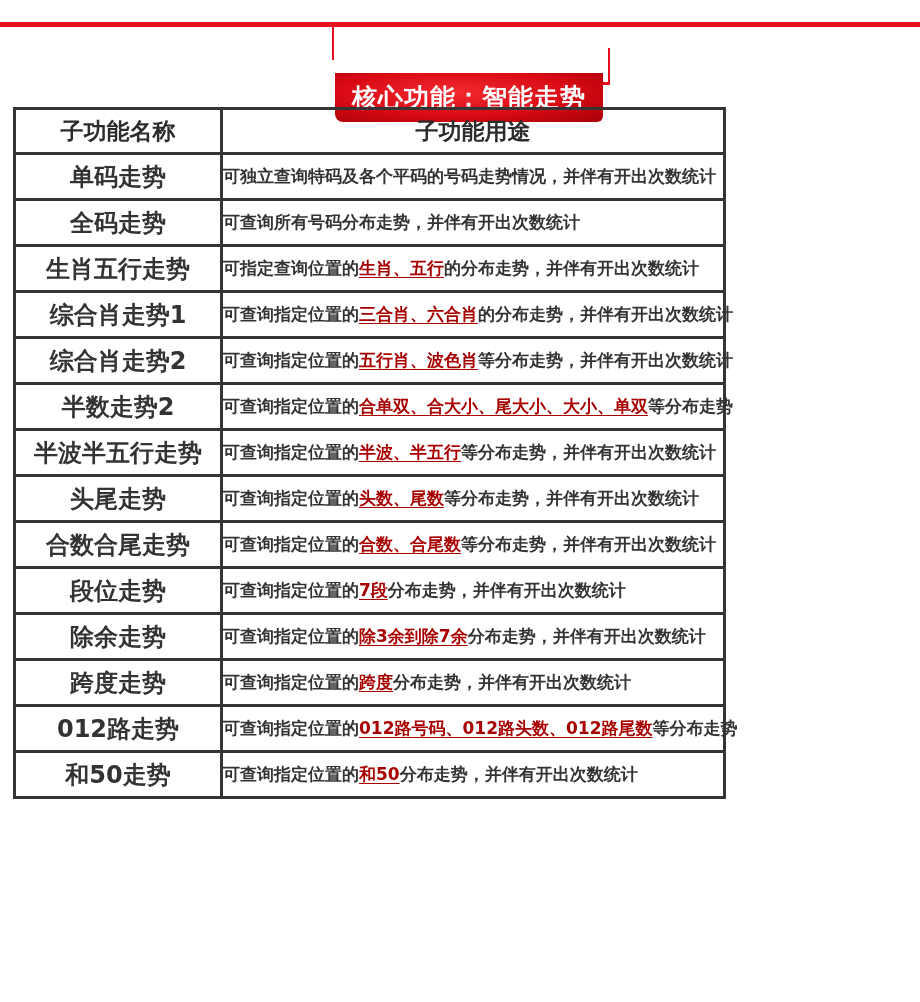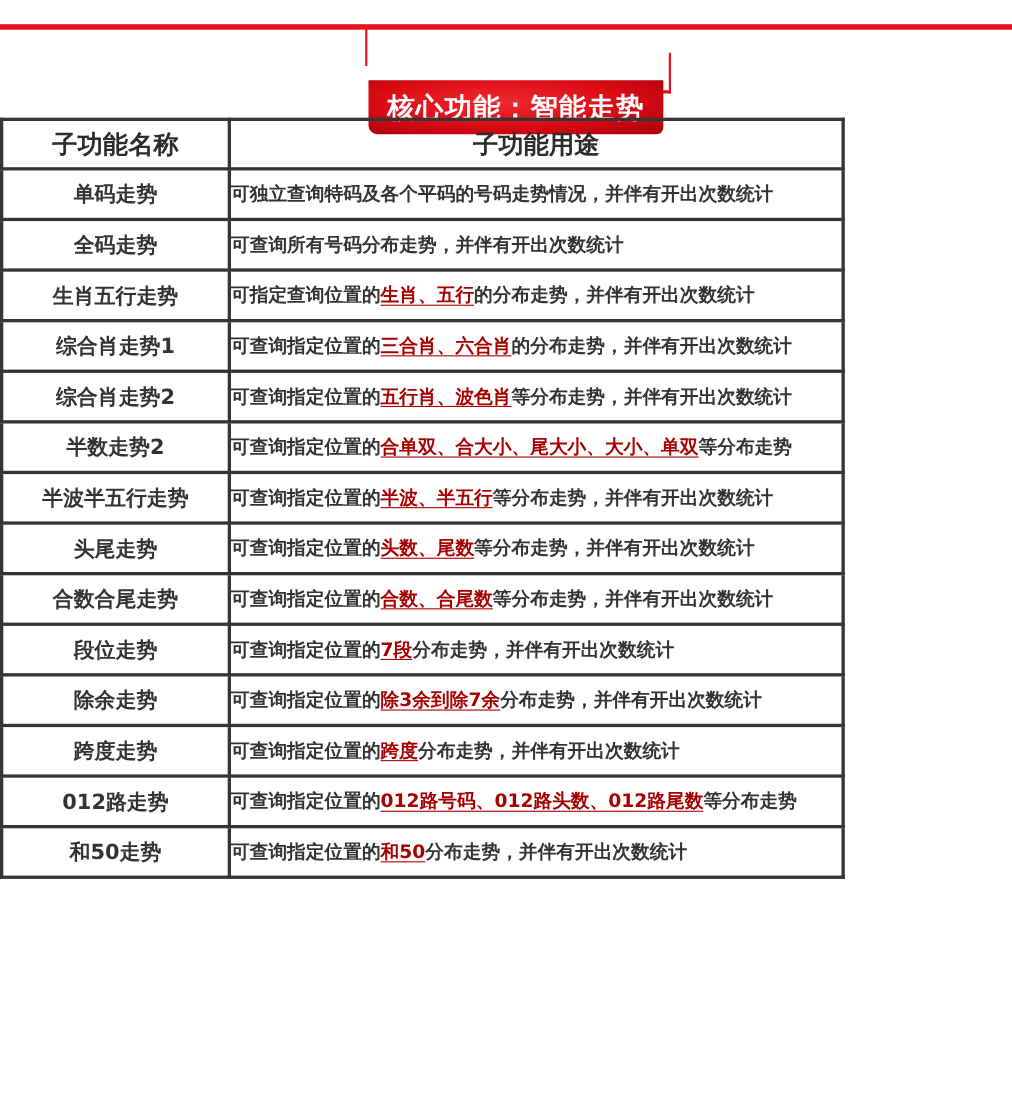--- a/index.html
+++ b/index.html
@@ -20,31 +20,31 @@
     border-right: 2px solid #e8101b; border-bottom: 3px solid #e8101b;
   }
   .badge {
     position: absolute; left: 3px; top: 3px; width: 268px; height: 49px;
     background: radial-gradient(ellipse at 45% 40%, #f32a30 0%, #d90a14 55%, #a60008 100%);
     border-radius: 0 0 6px 8px;
     display: flex; align-items: center; justify-content: center;
     color: #ffffff; font-size: 25px; font-weight: bold; letter-spacing: 1px; margin-top: 44px;
   }
   table.features {
-    position: absolute; left: 0; top: 107px; width: 768px;
+    position: absolute; left: 13px; top: 107px; width: 713px;
     border-collapse: collapse; table-layout: fixed;
     border: 3px solid #000000;
   }
   table.features td, table.features th {
     border: 3px solid #353535; height: 43px; padding: 0;
     color: #333333; font-weight: bold;
   }
   table.features th { font-size: 23px; height: 42px; text-align: center; color: #2c2c2c; }
   col.c1 { width: 207px; }
-  td.name { text-align: center; font-size: 19px; }
+  td.name { text-align: center; font-size: 24px; }
   td.desc { text-align: left; padding-left: 13px; font-size: 17px; white-space: nowrap; }
   .hl { color: #a80000; text-decoration: underline; text-decoration-color: #a80000; text-underline-offset: 3px; }
 </style>
 </head>
 <body>
 
 <div class="top-rule"></div>
 
 <div class="badge-wrap">
   <div class="badge-outline-tl"></div>

